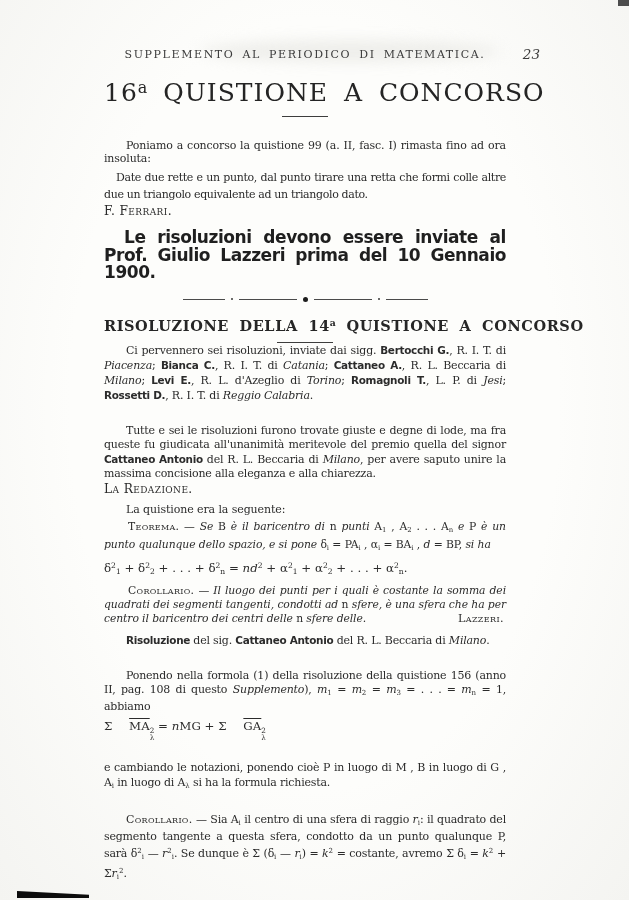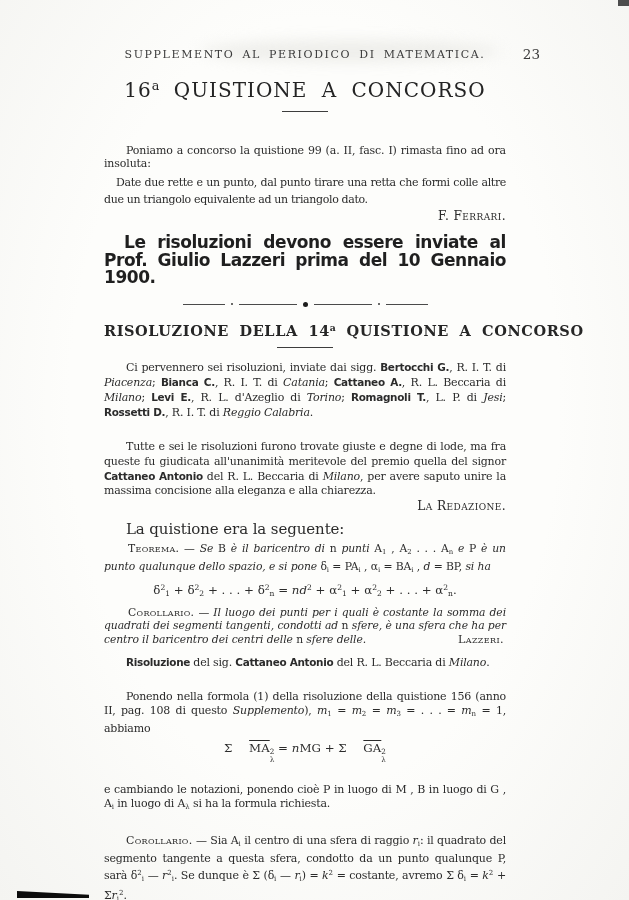--- a/index.html
+++ b/index.html
@@ -6,51 +6,51 @@
   html,body { width:629px; height:900px; }
   body {
     position:relative; overflow:hidden;
     font-family:"DejaVu Serif", serif;
     color:var(--ink, #2b2b2b);
     background:radial-gradient(ellipse at 50% 45%, var(--paper, #fdfdfb) 55%, #f4f4f1 100%);
   }
   .content { position:absolute; left:104px; top:48px; width:402px; }
 
   .header { position:relative; text-align:center; font-size:11px; letter-spacing:1.6px; word-spacing:3px; color:#3a3a3a; }
-  .page-num { position:absolute; right:-34px; top:-2px; font-size:13.5px; letter-spacing:0; }
+  .page-num { position:absolute; right:-34px; top:-2px; font-size:13.5px; letter-spacing:0;font-style:italic; }
 
-  h1 { margin-top:17px; text-align:center; font-size:20px; font-weight:500; letter-spacing:1px; word-spacing:7px; color:#242424; white-space:nowrap; }
+  h1 { margin-top:17px; text-align:center; font-size:25px; font-weight:500; letter-spacing:1px; word-spacing:7px; color:#242424; white-space:nowrap; }
   .title-rule { width:46px; border-top:1.5px solid #3d3d3d; margin:9px auto 0; }
   h2 { margin-top:15px; text-align:center; font-size:14.5px; font-weight:bold; letter-spacing:0.6px; word-spacing:5px; color:#262626; white-space:nowrap; }
   .rule-sm { width:56px; border-top:1.5px solid #3d3d3d; margin:8px auto 0; }
 
   p { text-align:justify; }
-  .intro   { margin-top:32px; font-size:11px; letter-spacing:-0.15px; text-indent:22px; }
+  .intro   { margin-top:22px; font-size:11px; letter-spacing:-0.15px; text-indent:22px; }
   .problem { margin-top:5px; font-size:11px; letter-spacing:-0.35px; line-height:16.5px; text-indent:12px; }
-  .sig-right { text-align:right; font-variant:small-caps; font-size:12.2px; letter-spacing:0.4px; margin-top:1px; }
+  .sig-right { text-align:left; font-variant:small-caps; font-size:12.2px; letter-spacing:0.4px; margin-top:1px; }
   .notice { margin-top:11px; font-family:"DejaVu Sans", sans-serif; font-weight:bold; font-size:17px; letter-spacing:-0.45px; word-spacing:-0.5px; line-height:17.5px; text-indent:20px; color:#1f1f1f; }
 
   .orn { margin:15px auto 0; display:flex; justify-content:center; align-items:center; gap:6px; }
   .orn .l  { height:1px; background:#4a4a4a; }
   .orn .w45 { width:42px; }
   .orn .w60 { width:58px; }
   .orn .dot { width:5px; height:5px; border-radius:50%; background:#1d1d1d; }
   .orn .mini { width:2px; height:2px; border-radius:50%; background:#3a3a3a; }
 
   .body   { font-size:11px; line-height:14.2px; letter-spacing:-0.2px; text-indent:22px;margin-top:20px; }
-  .mt12   { margin-top:12px; }
+  .mt12   { margin-top:0; }
   .mt8    { margin-top:8px; }
   .mt4    { margin-top:4px; }
   .noind  { text-indent:0; }
-  .leadin { margin-top:7px; font-size:15px; letter-spacing:-0.1px; text-indent:22px; }
+  .leadin { margin-top:7px; font-size:11px; letter-spacing:-0.1px; text-indent:22px; }
   .thm    { font-size:10.8px; line-height:13.8px; letter-spacing:-0.1px; text-indent:24px; }
   .rel    { position:relative; }
   .sig-abs { position:absolute; right:2px; bottom:0; font-variant:small-caps; font-size:11.2px; letter-spacing:0.4px; }
 
-  .formula { text-align:center; font-size:11.8px; letter-spacing:0; margin-top:5px; margin-bottom:4px; }
+  .formula { font-size:11.8px; letter-spacing:0; margin-top:5px; margin-bottom:4px; }
 
   
   .sb  { font-family:"DejaVu Sans", sans-serif; font-weight:bold; font-size:0.95em; letter-spacing:-0.3px; }
   .si  { font-style:italic; }
   .ssc { font-variant:small-caps; letter-spacing:0.3px; }
   .ssup { font-size:0.64em; vertical-align:0.52em; letter-spacing:0; }
   .ssub { font-size:0.64em; vertical-align:-0.28em; letter-spacing:0; }
   .sov  { text-decoration:overline;margin-left:13px; }
   .stack { display:inline-flex; flex-direction:column; align-items:center; font-size:0.62em; line-height:1; vertical-align:-0.35em; }
 

